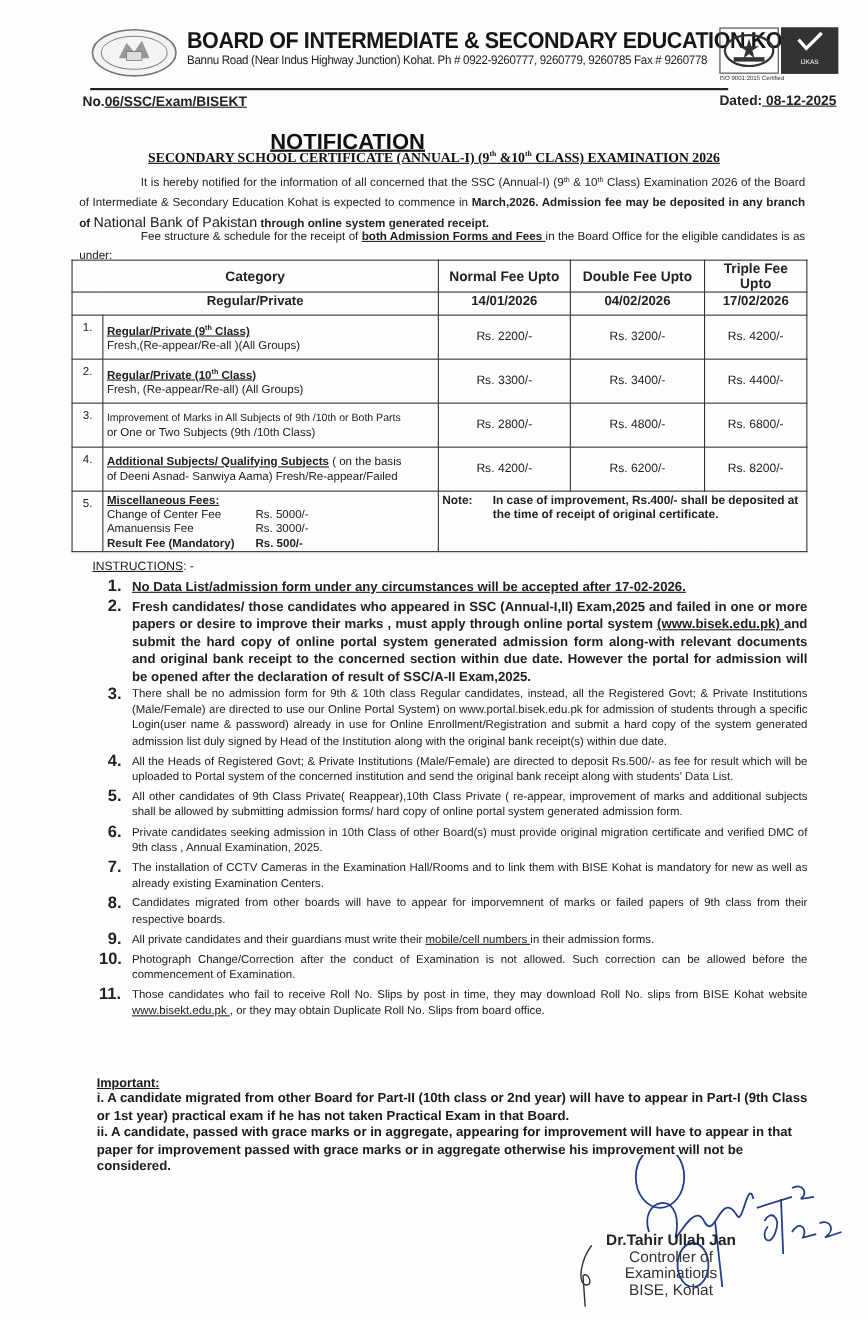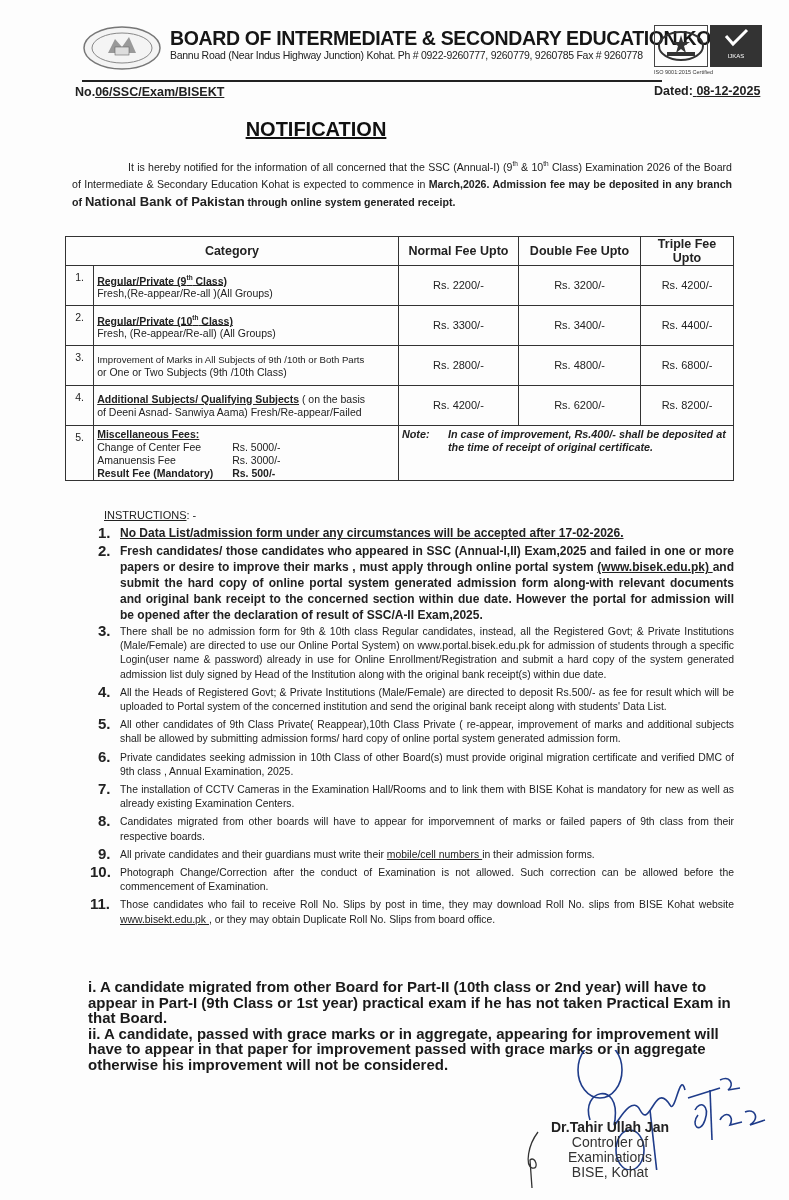--- a/index.html
+++ b/index.html
@@ -26,56 +26,56 @@
 
   .notif { position: absolute; left: 0; width: 632px; top: 118px; text-align: center; font-size: 20px; font-weight: bold; text-decoration: underline; color: #111; }
   .subtitle { position: absolute; left: 0; width: 789px; top: 136px; text-align: center; font-family: "Liberation Serif", serif; font-size: 12.5px; font-weight: bold; text-decoration: underline; color: #111; }
   .subtitle sup { font-size: 7px; }
 
   .para { position: absolute; left: 72px; width: 660px; font-size: 10.6px; line-height: 17px; color: #222; text-align: justify; }
   .p1 { top: 155px; }
   .p2 { top: 207px; }
   .indent { display: inline-block; width: 56px; }
   .b { font-weight: bold; }
-  .bank { font-weight: bold; font-size: 13px; }
+  .bank { font-weight: normal; font-size: 13px; }
   .ul { text-decoration: underline; }
   sup { font-size: 6.5px; }
 
   
   table.fees { position: absolute; left: 65px; top: 236px; width: 669px; border-collapse: collapse; font-size: 10.5px; color: #222; }
   table.fees td, table.fees th { border: 1px solid #333; padding: 0 3px; }
   table.fees th { font-size: 12.5px; font-weight: bold; height: 18px; }
   .c-no { width: 20px; text-align: center; vertical-align: top; padding-top: 5px !important; }
   .c-cat { width: 285px; }
   .c-n { width: 108px; text-align: center; }
   .c-d { width: 110px; text-align: center; }
   .c-t { width: 82px; text-align: center; }
   .row-head td { font-size: 12px; font-weight: bold; text-align: center; height: 20px; vertical-align: top; padding-top: 3px; }
   .row td { height: 34px; line-height: 13px; }
   .row .fee { font-size: 11px; }
   .cat-title { font-weight: bold; text-decoration: underline; }
   .misc-line { display: flex; }
   .misc-line span:first-child { width: 135px; }
-  .note-cell { vertical-align: top; font-weight: bold; font-size: 10.8px; padding-top: 2px !important; font-style: italic; }
+  .note-cell { vertical-align: top; font-weight: bold; font-size: 10.8px; padding-top: 2px !important; }
   .note-cell .note-label { display: inline-block; width: 46px; }
   .note-cell .note-body { padding-left: 46px; }
 
   
-  .inst-head { position: absolute; left: 104px; top: 509px; font-size: 11px; color: #222; }
+  .inst-head { position: absolute; left: 84px; top: 509px; font-size: 11px; color: #222; }
   .inst-head span.h { text-decoration: underline; }
   ol.inst { position: absolute; left: 86px; top: 525px; width: 648px; margin: 0; padding: 0; list-style: none; color: #222; }
   ol.inst li { position: relative; padding-left: 34px; text-align: justify; }
   ol.inst li .num { position: absolute; left: 12px; top: 0; font-weight: bold; font-size: 15px; }
   .li-big { font-weight: bold; font-size: 12px; line-height: 16px; margin-bottom: 2px; }
   .li-small { font-size: 10.4px; line-height: 14.2px; margin-bottom: 4px; }
   .li-small .num { top: -1px !important; }
 
   .important { position: absolute; left: 88px; top: 979px; width: 650px; color: #1a1a1a; }
   .imp-head { font-weight: bold; font-size: 11.5px; text-decoration: underline; }
-  .imp-item { font-weight: bold; font-size: 15px; line-height: 15.5px; }
+  .imp-item { font-weight: bold; font-size: 12px; line-height: 15.5px; }
 
   
   .sig-block { position: absolute; left: 540px; top: 1120px; width: 140px; text-align: center; font-size: 14px; color: #333; line-height: 15px; }
   .sig-name { font-weight: bold; color: #222; }
   .signature { position: absolute; left: 560px; top: 1050px; width: 220px; height: 120px; }
   .initial { position: absolute; left: 520px; top: 1130px; width: 30px; height: 60px; }
 </style>
 </head>
 <body>
 
@@ -110,33 +110,45 @@
   </div>
 
   <div class="ref">
     <span>No.</span><u>06/SSC/Exam/BISEKT</u>
   </div>
   <div class="dated">
     <span>Dated:</span><u>&nbsp;<span>08-12-2025</span></u>
   </div>
 
   <div class="notif">NOTIFICATION</div>
+  <div class="subtitle">
+    <span>SECONDARY SCHOOL CERTIFICATE (ANNUAL-I) (9</span><sup>th</sup><span> &amp;10</span><sup>th</sup><span> CLASS) EXAMINATION 2026</span>
+  </div>
 
   <div class="para p1">
     <span class="indent"></span><span>It is hereby notified for the information of all concerned that the SSC (Annual-I) (9</span><sup>th</sup><span> &amp; 10</span><sup>th</sup><span> Class) Examination 2026 of the Board of Intermediate &amp; Secondary Education Kohat is expected to commence in </span><span class="b">March,2026. Admission fee may be deposited in any branch of </span><span class="bank">National Bank of Pakistan</span><span class="b"> through online system generated receipt.</span>
+  </div>
+  <div class="para p2">
+    <span class="indent"></span><span>Fee structure &amp; schedule for the receipt of </span><span class="b ul">both Admission Forms and Fees </span><span>in the Board Office for the eligible candidates is as under:</span>
   </div>
 
   <table class="fees">
     <tbody>
         <tr>
       <th colspan="2">Category</th>
       <th>Normal Fee Upto</th>
       <th>Double Fee Upto</th>
       <th>Triple Fee Upto</th>
     </tr>
+    <tr class="row-head">
+      <td colspan="2">Regular/Private</td>
+      <td>14/01/2026</td>
+      <td>04/02/2026</td>
+      <td>17/02/2026</td>
+    </tr>
     <tr class="row">
       <td class="c-no">1.</td>
       <td class="c-cat">
         <div class="cat-title"><span>Regular/Private (9</span><sup>th</sup><span> Class)</span></div>
         <div>Fresh,(Re-appear/Re-all )(All Groups)</div>
       </td>
       <td class="c-n fee">Rs. 2200/-</td>
       <td class="c-d fee">Rs. 3200/-</td>
       <td class="c-t fee">Rs. 4200/-</td>
     </tr>
@@ -241,20 +253,21 @@
       <span class="num" style="left:4px">10.</span>
       <span>Photograph Change/Correction after the conduct of Examination is not allowed. Such correction can be allowed before the commencement of Examination.</span>
     </li>
     <li class="li-small">
       <span class="num" style="left:4px">11.</span>
       <span>Those candidates who fail to receive Roll No. Slips by post in time, they may download Roll No. slips from BISE Kohat website </span><span class="ul">www.bisekt.edu.pk </span><span>, or they may obtain Duplicate Roll No. Slips from board office.</span>
     </li>
   </ol>
 
   <div class="important">
+    <div class="imp-head">Important:</div>
     <div class="imp-item">i. A candidate migrated from other Board for Part-II (10th class or 2nd year) will have to appear in Part-I (9th Class or 1st year) practical exam if he has not taken Practical Exam in that Board.</div>
     <div class="imp-item">ii. A candidate, passed with grace marks or in aggregate, appearing for improvement will have to appear in that paper for improvement passed with grace marks or in aggregate otherwise his improvement will not be considered.</div>
   </div>
 
   <svg class="signature" viewBox="0 0 220 120">
     <g fill="none" stroke="#1f3c8a" stroke-width="1.6">
       <ellipse cx="40" cy="20" rx="22" ry="28"></ellipse>
       <path d="M30 70 C20 40, 60 30, 55 70 C50 90, 70 40, 80 60 C90 80, 95 30, 110 55 C115 65, 120 20, 125 40"></path>
       <path d="M90 60 L100 150"></path>
       <path d="M128 48 L160 38"></path>

